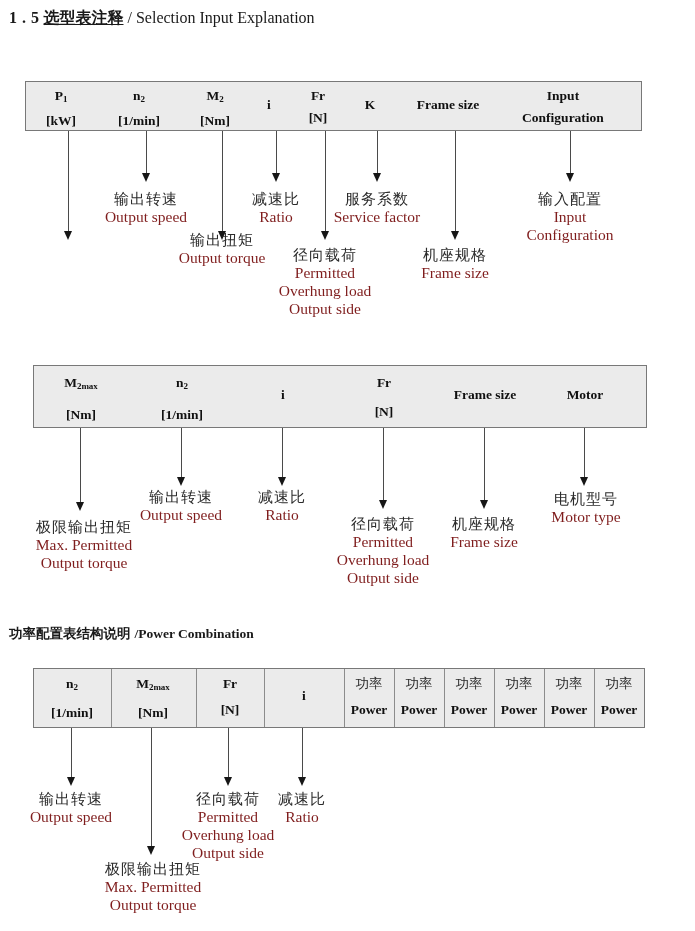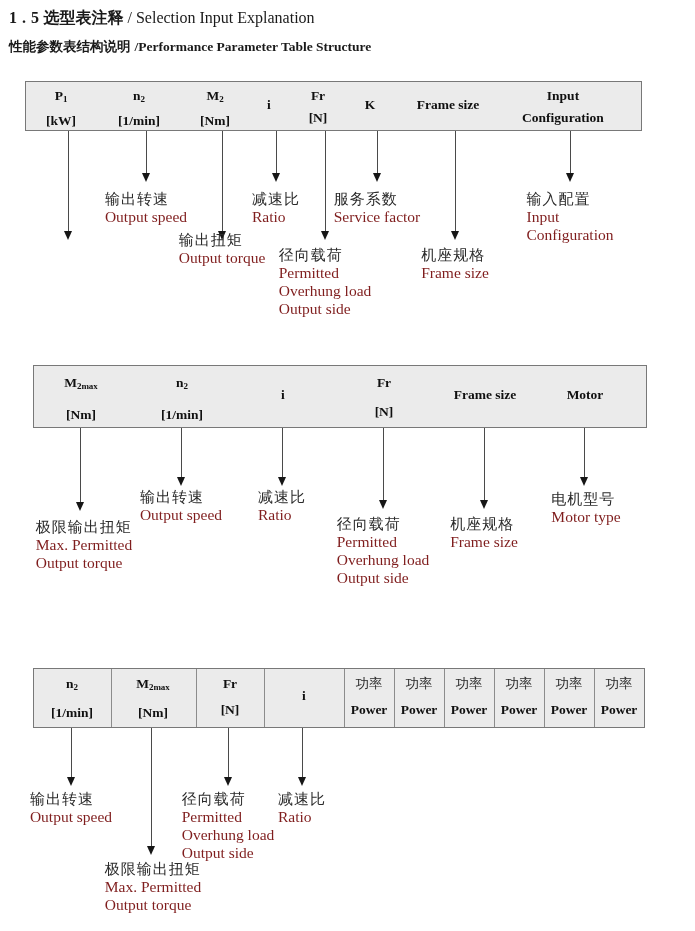--- a/index.html
+++ b/index.html
@@ -1,20 +1,20 @@
 <!DOCTYPE html>
 <html><head>
 <meta charset="utf-8">
 <style>
   html,body{margin:0;padding:0;background:#ffffff;}
   .page{position:relative;width:695px;height:931px;background:#ffffff;color:#1a1a1a;overflow:hidden;}
 
   .title{position:absolute;left:9px;top:8px;white-space:nowrap;}
   .t-num{font-family:"Liberation Serif",serif;font-size:16px;font-weight:bold;letter-spacing:.5px;}
-  .t-zh{font-family:"Liberation Sans",sans-serif;font-size:16px;font-weight:bold;}
+  .t-zh{font-family:"Liberation Sans",sans-serif;font-size:16px;font-weight:bold;text-decoration:underline;}
   .t-en{font-family:"Liberation Serif",serif;font-size:16px;}
 
   .heading{position:absolute;left:9px;white-space:nowrap;}
   .h-zh{font-family:"Liberation Sans",sans-serif;font-size:13.5px;font-weight:bold;}
   .h-en{font-family:"Liberation Serif",serif;font-size:13.5px;font-weight:bold;}
 
   .tbox{position:absolute;background:#ebebeb;border:1px solid #787878;}
   .tcol{position:absolute;transform:translateX(-50%);text-align:center;
         font-family:"Liberation Serif",serif;font-weight:bold;font-size:13.5px;
         color:#101010;white-space:nowrap;line-height:16px;}
@@ -24,39 +24,35 @@
   .t3 .l2{margin-top:10px;}
   .zh-cell{font-family:"Liberation Sans",sans-serif;font-weight:normal;font-size:13.5px;color:#2a2a2a;}
   .vdiv{position:absolute;top:0;bottom:0;width:1px;background:#8c8c8c;}
 
   .arrow{position:absolute;width:9px;margin-left:-4.5px;}
   .arrow .shaft{position:absolute;left:4px;top:0;bottom:8px;width:1px;background:#4a4a4a;}
   .arrow .tip{position:absolute;left:0;bottom:0;width:0;height:0;
               border-left:4.5px solid transparent;border-right:4.5px solid transparent;
               border-top:9px solid #161616;}
 
-  .callout{position:absolute;transform:translateX(-50%);text-align:left;white-space:nowrap;line-height:18px;}
+  .callout{position:absolute;transform:translateX(-50%);text-align:center;white-space:nowrap;line-height:18px;}
   .c-zh{font-family:"Liberation Sans",sans-serif;font-size:15px;color:#2b2b2b;letter-spacing:1px;}
   .c-en{font-family:"Liberation Serif",serif;font-size:15.5px;color:#7f1d1d;}
 </style>
 </head>
 <body>
 
 <div class="page">
 
   <div class="title">
     <span class="t-num">1 . 5</span>
     <span class="t-zh">选型表注释</span>
     <span class="t-en">/ Selection Input Explanation</span>
   </div>
 
-  <div class="heading" style="top:37px">
-    <span class="h-zh">性能参数表结构说明</span>
-    <span class="h-en">/Performance Parameter Table Structure</span>
-  </div>
 
   <div class="tbox" style="left:25px;top:81px;width:615px;height:48px">
     <div class="tcol t1" style="left:35px;top:6px">
       <div class="l1"><span>P</span><span class="sb">1</span></div>
       <div class="l2">[kW]</div>
     </div>
     <div class="tcol t1" style="left:113px;top:6px">
       <div class="l1"><span>n</span><span class="sb">2</span></div>
       <div class="l2">[1/min]</div>
     </div>
@@ -219,20 +215,24 @@
     <div class="c-zh">径向载荷</div>
     <div class="c-en">Permitted</div>
     <div class="c-en">Overhung load</div>
     <div class="c-en">Output side</div>
   </div>
   <div class="callout" style="left:484px;top:515px">
     <div class="c-zh">机座规格</div>
     <div class="c-en">Frame size</div>
   </div>
 
+  <div class="heading" style="top:624px">
+    <span class="h-zh">功率配置表结构说明</span>
+    <span class="h-en">/Power Combination</span>
+  </div>
 
   <div class="tbox" style="left:33px;top:668px;width:610px;height:58px">
     <div class="vdiv" style="left:77px"></div>
     <div class="vdiv" style="left:162px"></div>
     <div class="vdiv" style="left:230px"></div>
     <div class="vdiv" style="left:310px"></div>
     <div class="vdiv" style="left:360px"></div>
     <div class="vdiv" style="left:410px"></div>
     <div class="vdiv" style="left:460px"></div>
     <div class="vdiv" style="left:510px"></div>

